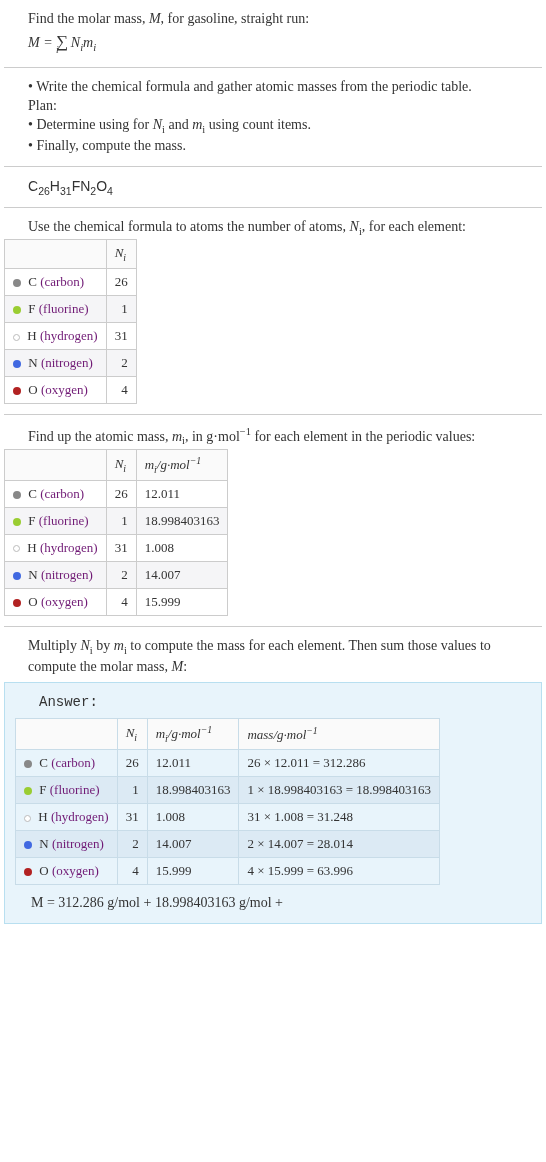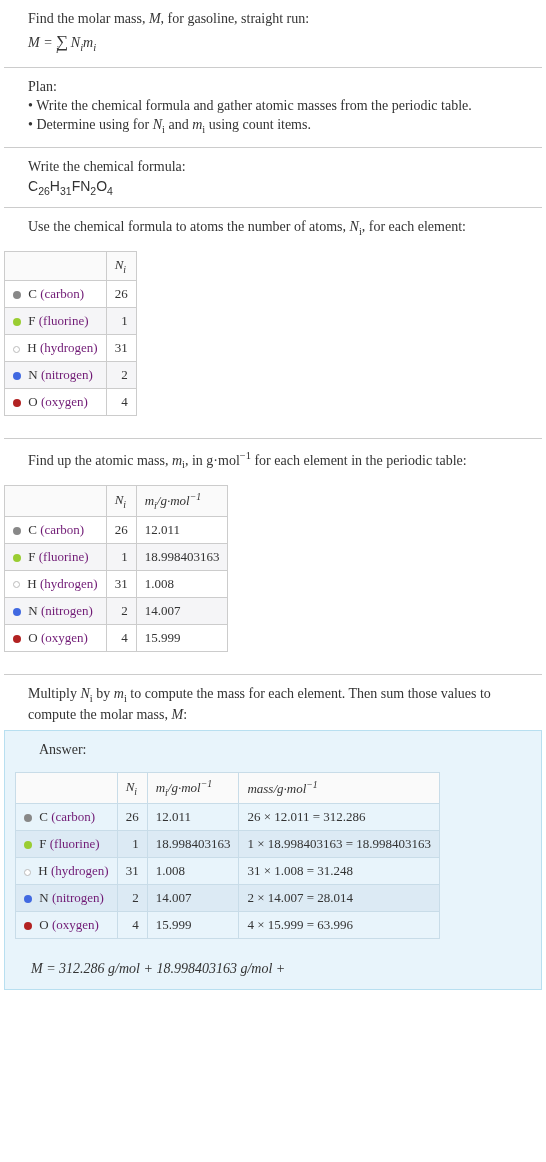--- a/index.html
+++ b/index.html
@@ -22,21 +22,21 @@
 .formula {
   font-style: italic;
   padding: 2px 0;
 }
 .sub { vertical-align: sub; font-size: 0.75em; }
 .sup { vertical-align: super; font-size: 0.75em; }
 .sigma { font-size: 1.2em; position: relative; }
 .sigma-sub { position: relative; top: 6px; left: -12px; font-size: 0.7em; font-style: italic; }
 table {
   border-collapse: collapse;
-  margin: 12px 0;
+  margin: 0 0;
   font-size: 13px;
   border-radius: 11px;
 }
 th, td {
   border: 1px solid #ccc;
   padding: 5px 8px;
   text-align: left;
 }
 th {
   font-weight: normal;
@@ -58,58 +58,57 @@
 .dot-h { background: #fff; border: 1px solid #bbb; width:7px; height:7px; }
 .dot-n { background: #4169e1; }
 .dot-o { background: #b22222; }
 .elem-paren { color: #701a75; }
 .answer {
   background: #e8f4fb;
   border: 1px solid #b8dff0;
   padding: 10px;
   margin-top: 6px;
 }
-.answer-label { margin-bottom: 6px; }
+.answer-label { margin-bottom: 6px; font-family: Liberation Mono, monospace; }
 .answer table th, .answer table td { border: 1px solid #c8dce8; }
 .answer tr:nth-child(even) td { background: #dceaf4; }
 .answer tr:nth-child(odd) td { background: #e8f4fb; }
 .answer-eq {
   padding: 8px 4px 0 16px;
-  font-style: italic;
   line-height: 1.4;
 }
 .chem { font-family: Liberation Sans, sans-serif; }
 p { line-height: 1.35; margin-left: 24px; }
 </style>
 </head>
 <body>
 
 <div class="section">
   <p>
     <span>Find the molar mass, </span><i>M</i><span>, for gasoline, straight run:</span>
   </p>
   <p class="formula">
     <i>M = </i><span class="sigma">∑</span><span class="sigma-sub">i</span><i>N</i><span class="sub">i</span><i>m</i><span class="sub">i</span>
   </p>
 </div>
 
 <hr>
 
 <div class="section">
+  <p>• Write the chemical formula and gather atomic masses from the periodic table.</p>
   <p>Plan:</p>
-  <p>• Write the chemical formula and gather atomic masses from the periodic table.</p>
   <p>
     <span>• Determine using for </span><i>N</i><span class="sub">i</span><span> and </span><i>m</i><span class="sub">i</span><span> using count items.</span>
   </p>
-</div>
-
-<hr>
-
-<div class="section">
-  <p>Write the chemical formula:</p>
+  <p>• Finally, compute the mass.</p>
+</div>
+
+<hr>
+
+<div class="section">
   <p class="chem">
     <span>C</span><span class="sub">26</span><span>H</span><span class="sub">31</span><span>F</span><span>N</span><span class="sub">2</span><span>O</span><span class="sub">4</span>
   </p>
 </div>
 
 <hr>
 
 <div class="section">
   <p>
     <span>Use the chemical formula to atoms the number of atoms, </span><i>N</i><span class="sub">i</span><span>, for each element:</span>
@@ -143,21 +142,21 @@
           <td class="num">4</td>
         </tr>
       </tbody>
   </table>
 </div>
 
 <hr>
 
 <div class="section">
   <p>
-    <span>Find up the atomic mass, </span><i>m</i><span class="sub">i</span><span>, in g·mol</span><span class="sup">−1</span><span> for each element in the periodic table:</span>
+    <span>Find up the atomic mass, </span><i>m</i><span class="sub">i</span><span>, in g·mol</span><span class="sup">−1</span><span> for each element in the periodic values:</span>
   </p>
   <table>
     <tbody>
         <tr>
       <th></th>
       <th><i>N</i><span class="sub">i</span></th>
       <th><i>m</i><span class="sub">i</span><span>/g·mol</span><span class="sup">−1</span></th>
     </tr>
     </tbody>
       <tbody id="lookup-rows">

